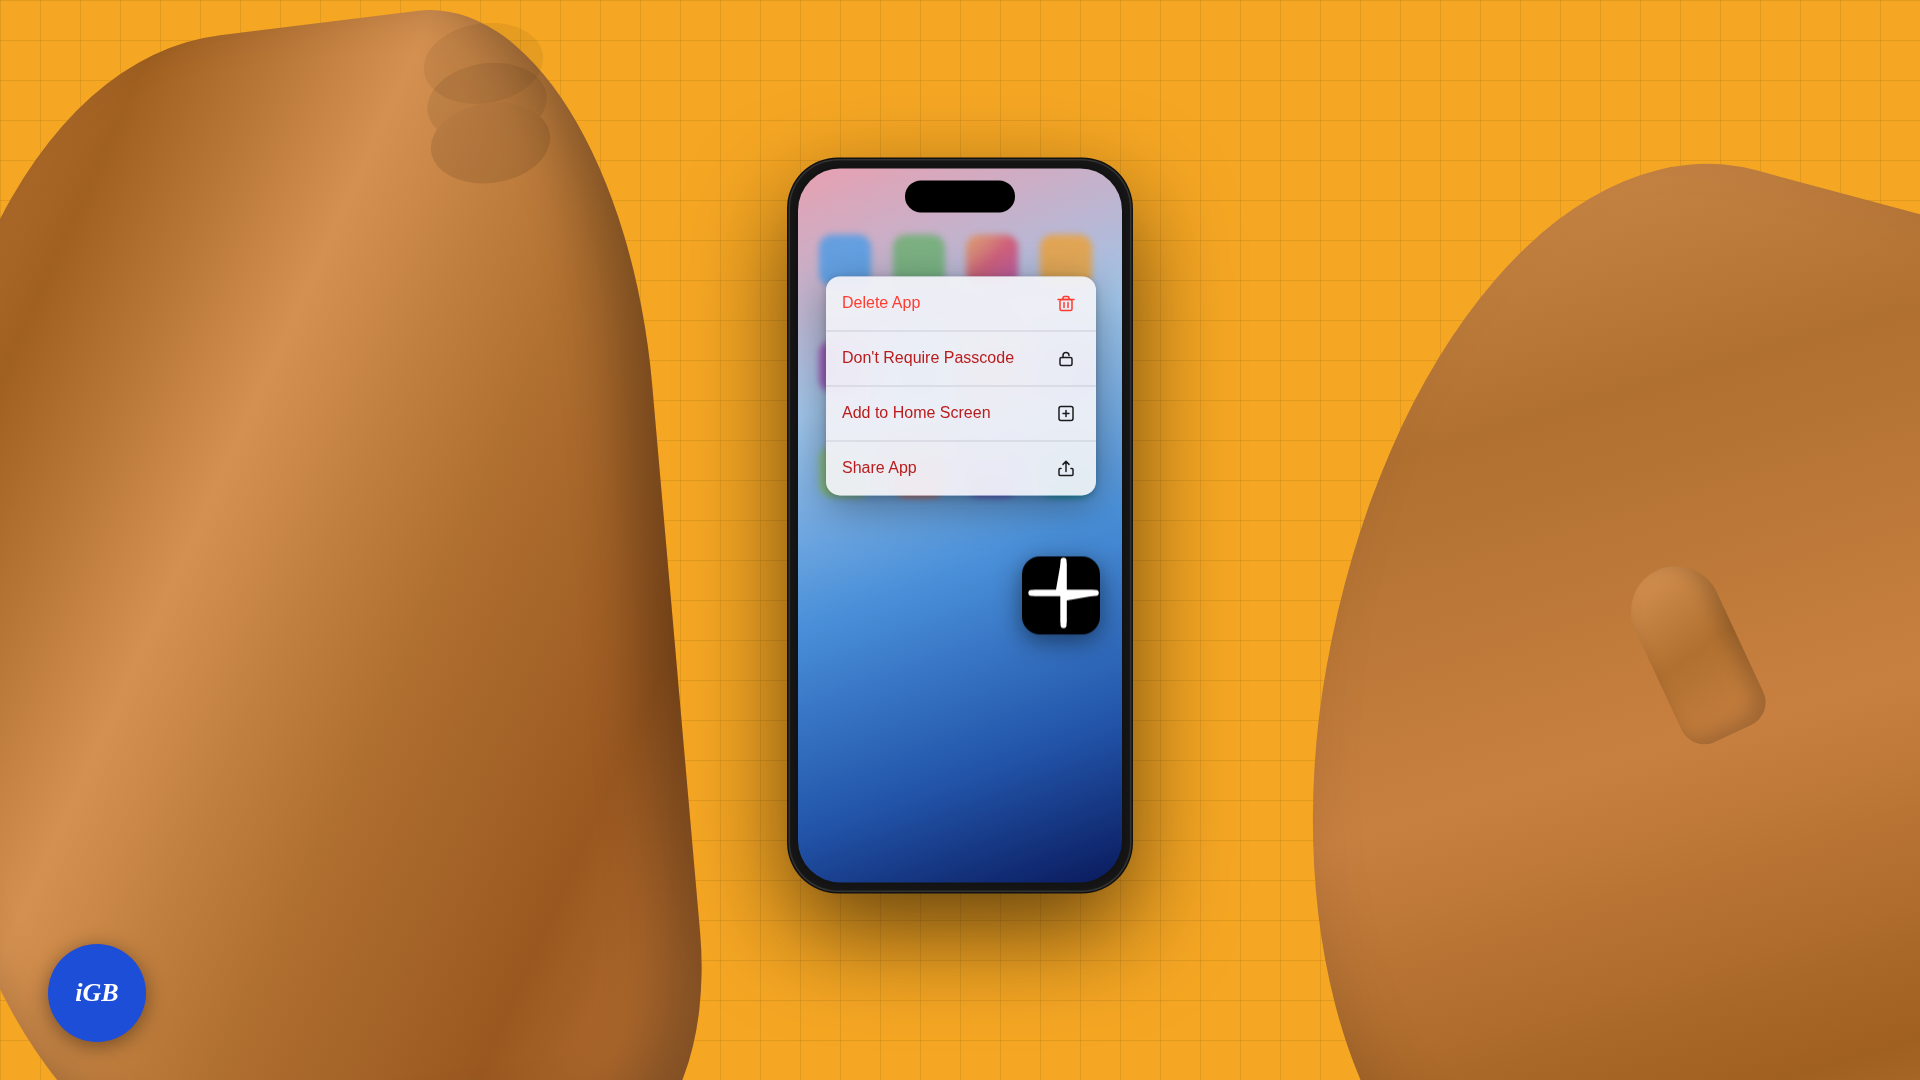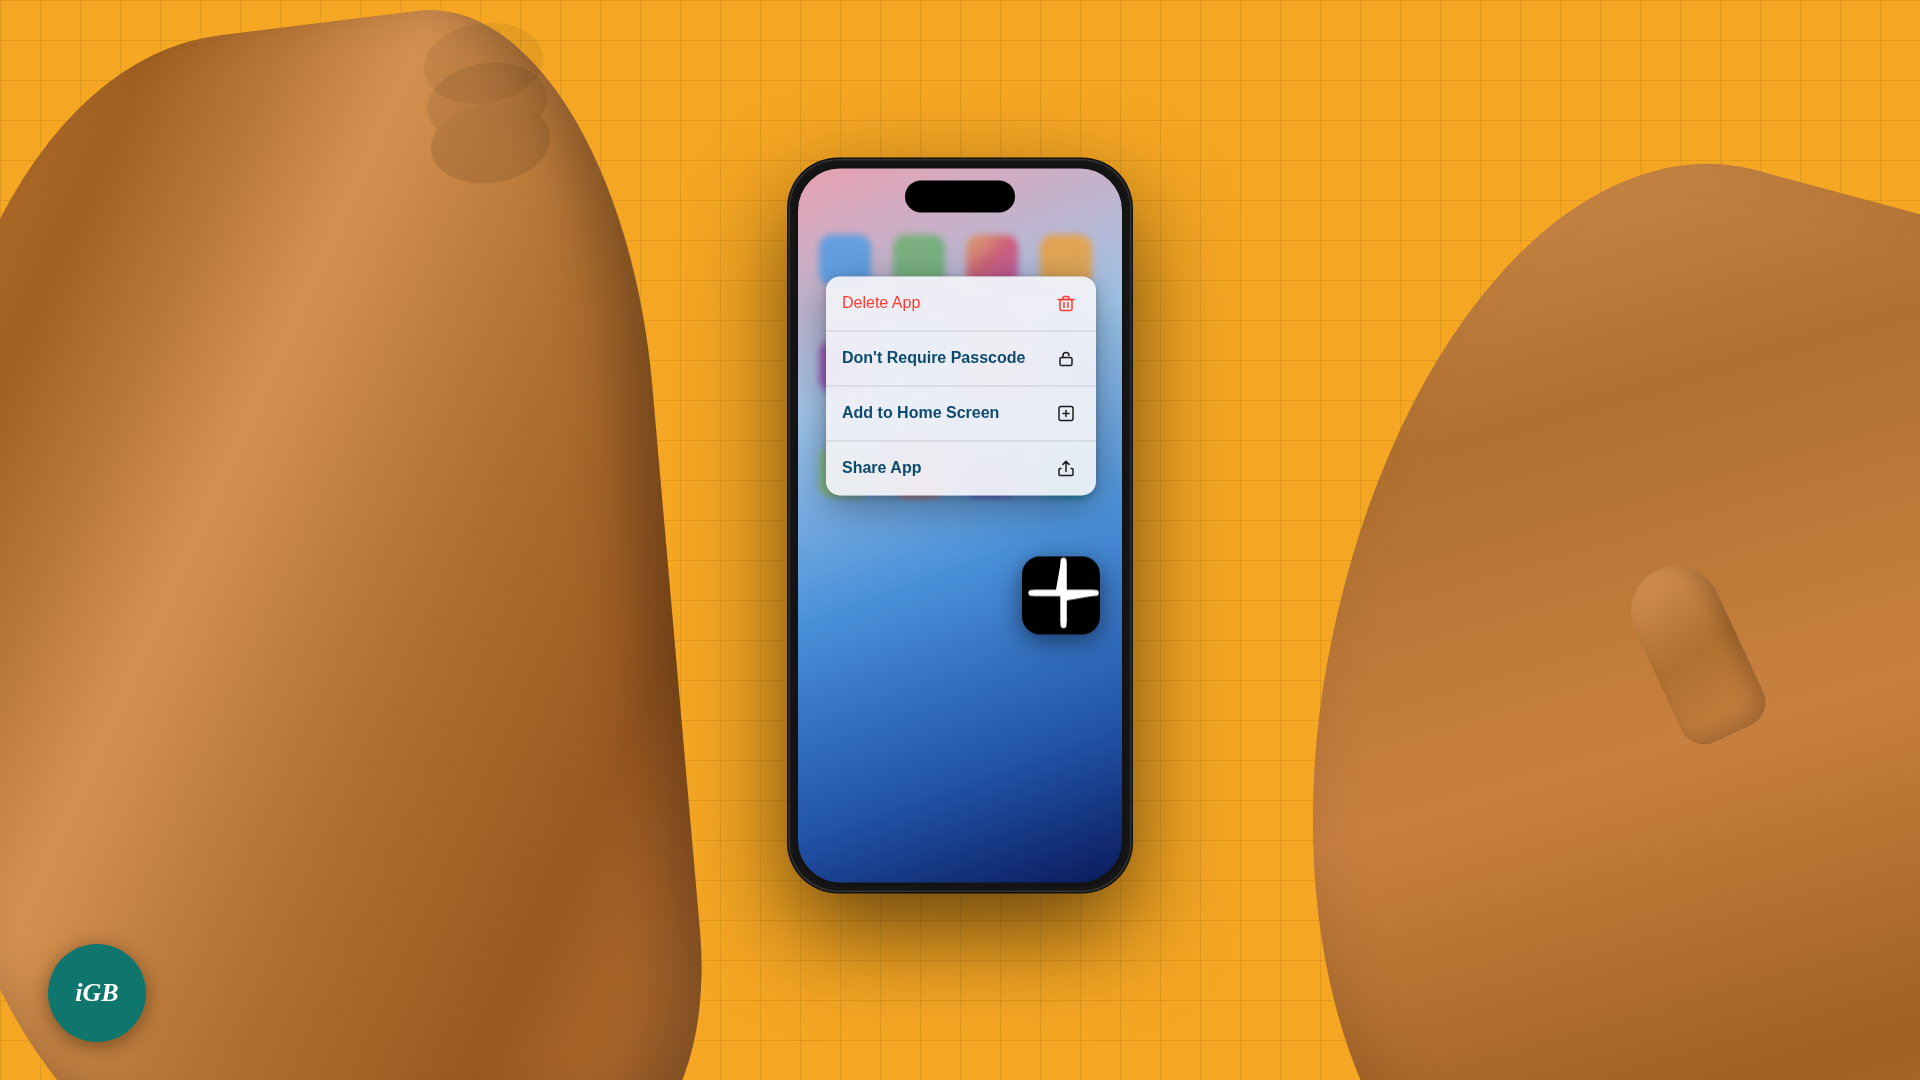--- a/index.html
+++ b/index.html
@@ -152,22 +152,22 @@
       background: transparent;
       cursor: pointer;
     }
 
     .ios-menu-row:last-child {
       border-bottom: none;
     }
 
     .ios-menu-label {
       font-size: 16px;
-      color: #0c4a6e;
-      font-weight: 700;
+      color: #b91c1c;
+      font-weight: 400;
     }
 
     .ios-menu-label.danger {
       color: #ff3b30;
       font-weight: 500;
     }
 
     .ios-menu-icon-wrap {
       width: 28px;
       height: 28px;
@@ -214,21 +214,21 @@
       box-shadow: inset -8px -8px 20px rgba(0,0,0,0.2);
     }
 
     
     .igb-badge {
       position: absolute;
       bottom: 38px;
       left: 48px;
       width: 98px;
       height: 98px;
-      background: #0f766e;
+      background: #1d4ed8;
       border-radius: 50%;
       display: flex;
       align-items: center;
       justify-content: center;
       z-index: 20;
       box-shadow: 0 4px 20px rgba(0,0,0,0.4);
     }
 
     .igb-label {
       color: #fff;

